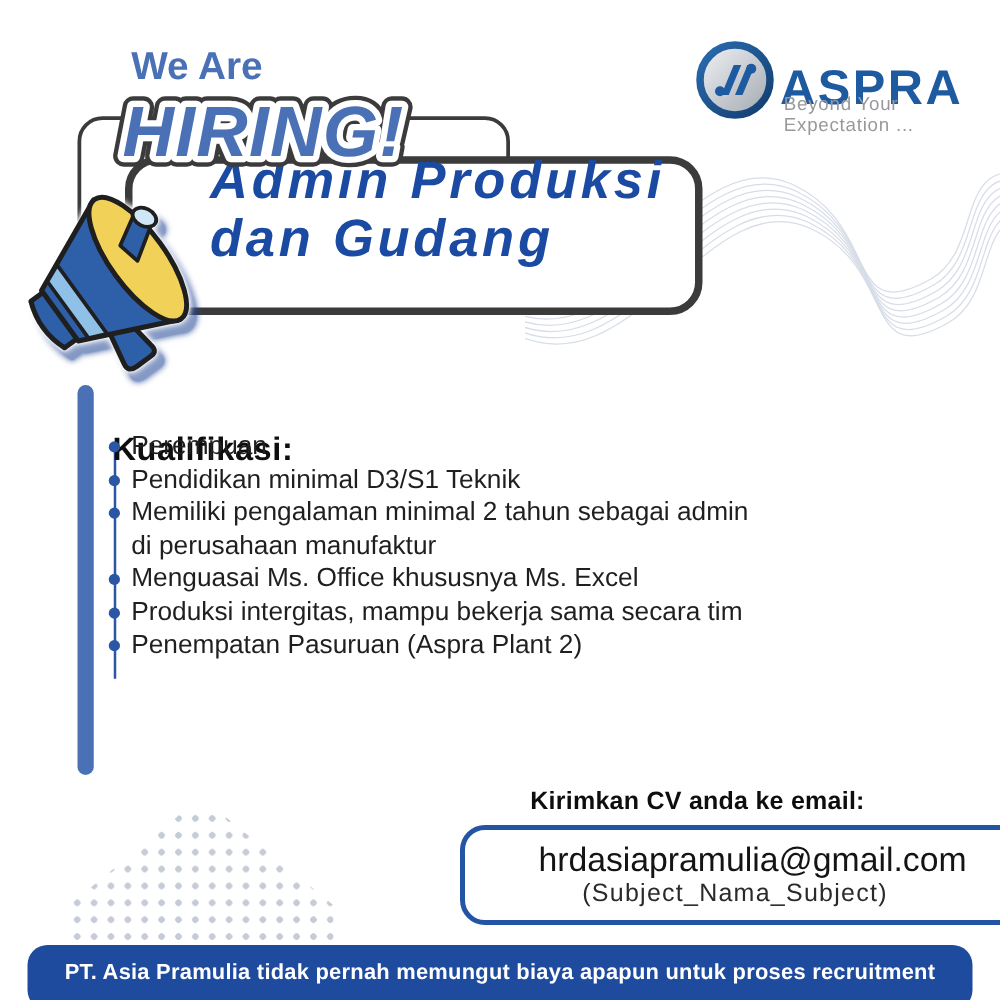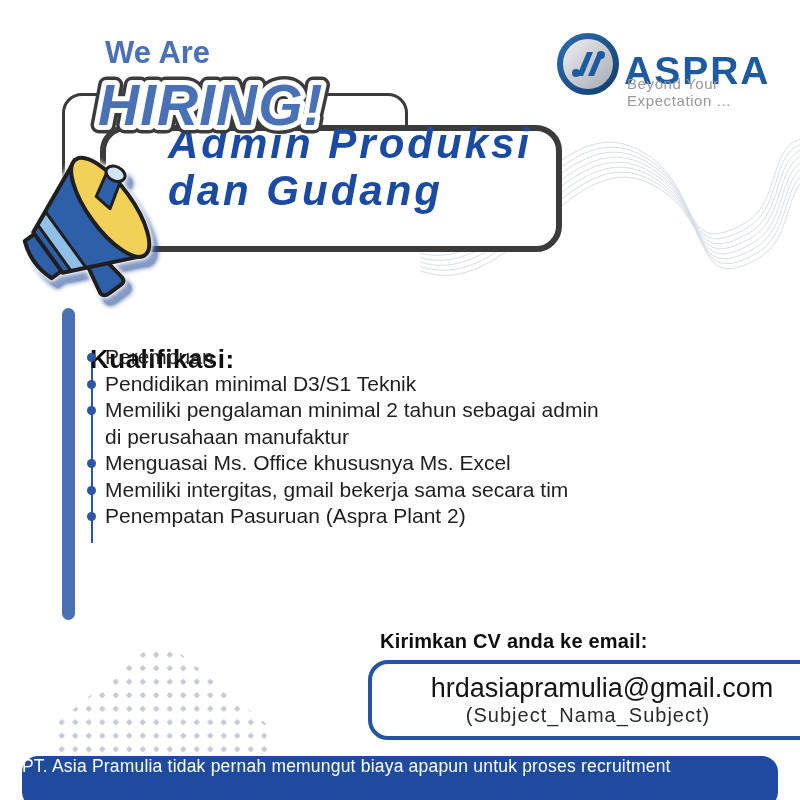--- a/index.html
+++ b/index.html
@@ -69,21 +69,21 @@
   .qual-list li::before{
     content:"";position:absolute;left:-1px;top:9px;width:9px;height:9px;border-radius:50%;
     background:#2b55a5;
   }
   .qual-connector{
     position:absolute;left:90.5px;top:357px;width:2.5px;height:186px;background:#2b55a5;z-index:1;
   }
 
   
   .cv-label{
-    position:absolute;left:380px;top:630px;width:356px;text-align:left;
+    position:absolute;left:380px;top:630px;width:356px;text-align:center;
     font-size:20px;font-weight:700;color:#0e0e0e;z-index:2;letter-spacing:0.2px;
   }
   .email-box{
     position:absolute;left:368px;top:660px;width:468px;height:80px;box-sizing:border-box;
     background:#fff;border:4px solid #2455a4;border-radius:20px;z-index:2;
   }
   .email-address{margin-top:9px;text-align:center;font-size:27px;color:#141414;}
   .email-subject{text-align:center;padding-right:28px;font-size:20px;color:#2a2a2a;letter-spacing:1px;}
 
   
@@ -93,21 +93,21 @@
     background-size:13.5px 13.5px;
     clip-path:polygon(44% 0,56% 0,100% 72%,100% 100%,0 100%,0 72%);
   }
 
   
   .footer-bar{
     position:absolute;left:22px;top:756px;width:756px;height:52px;box-sizing:border-box;
     background:#1e4b9e;border-radius:16px;z-index:3;
   }
   .footer-text{
-    text-align:left;color:#ffffff;font-size:17.5px;font-weight:400;
+    margin-top:11px;text-align:center;color:#ffffff;font-size:17.5px;font-weight:700;
     letter-spacing:0.2px;
   }
 </style>
 </head>
 <body>
 
 <div class="poster">
 
   <svg class="waves" viewBox="0 0 380 215" aria-hidden="true">
     <g>
@@ -178,21 +178,21 @@
       <li>Perempuan</li>
 
       <li>Pendidikan minimal D3/S1 Teknik</li>
 
       <li>Memiliki pengalaman minimal 2 tahun sebagai admin
 di perusahaan manufaktur</li>
 
       <li>Menguasai Ms. Office khususnya Ms. Excel</li>
 
 
-      <li>Memiliki intergitas, gmail bekerja sama secara tim</li>
+      <li>Produksi intergitas, mampu bekerja sama secara tim</li>
 
       <li>Penempatan Pasuruan (Aspra Plant 2)</li>
     </ul>
 
   <div class="cv-label">Kirimkan CV anda ke email:</div>
   <div class="email-box">
     <div class="email-address">hrdasiapramulia@gmail.com</div>
     <div class="email-subject">(Subject_Nama_Subject)</div>
   </div>
 

